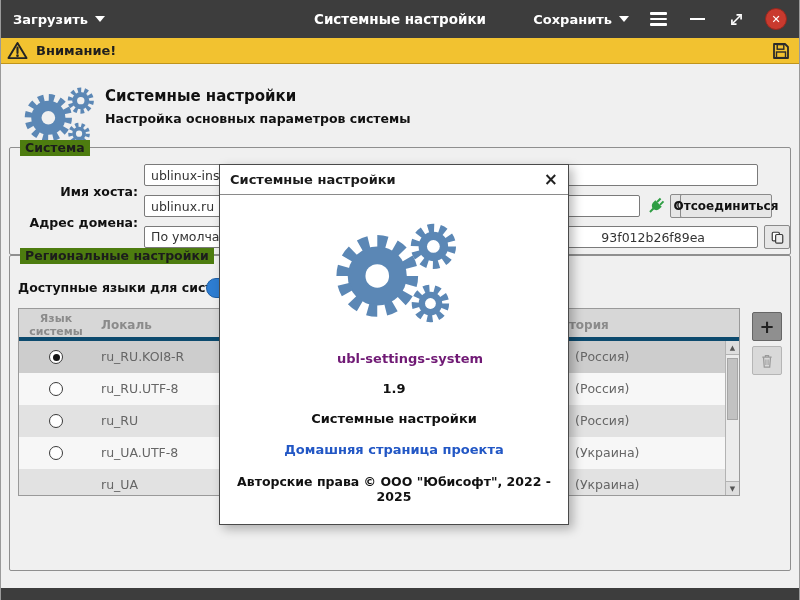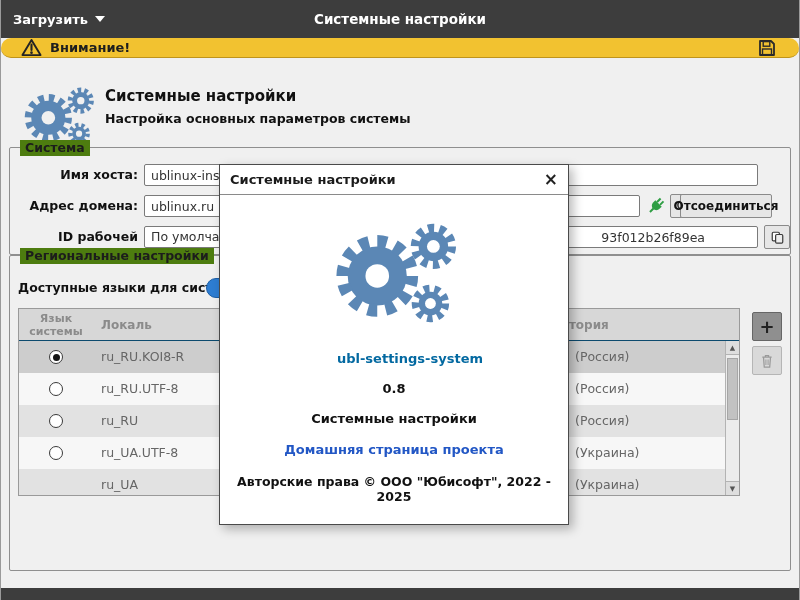--- a/index.html
+++ b/index.html
@@ -13,52 +13,52 @@
   .caret { width:0; height:0; border-left:5px solid transparent; border-right:5px solid transparent; border-top:6px solid #fff; }
   .tb-title { position:absolute; left:50%; transform:translateX(-50%); font:600 13.5px "DejaVu Sans",sans-serif; color:#fff; }
   .tb-right { margin-left:auto; display:flex; align-items:center; gap:19px; }
   .tb-icon { display:flex; align-items:center; justify-content:center; width:20px; height:20px; cursor:pointer; }
   .hamburger { display:flex; flex-direction:column; gap:3px; }
   .hamburger i { display:block; width:17px; height:2.6px; background:#fff; border-radius:1px; }
   .minus { display:block; width:15px; height:2.8px; background:#fff; }
   .close-btn { width:22px; height:22px; border-radius:50%; background:var(--close,#c93a2e); border:1px solid #98271e; color:#fff; font:700 11px "DejaVu Sans",sans-serif; display:flex; align-items:center; justify-content:center; cursor:pointer; }
 
   
-  .warnbar { position:absolute; top:38px; left:0; right:0; height:20px; background:var(--warning,#f2c230); border-bottom:1px solid #bf941b; display:flex; align-items:center; padding:0 20px; gap:8px;border-radius:13px; }
+  .warnbar { position:absolute; top:38px; left:0; right:0; height:26px; background:var(--warning,#f2c230); border-bottom:1px solid #bf941b; display:flex; align-items:center; padding:0 6px; gap:8px; }
   .warn-text { font:700 13px "DejaVu Sans",sans-serif; color:#1e1e1e; }
   .wb-save { margin-left:auto; width:24px; height:24px; display:flex; align-items:center; justify-content:center; cursor:pointer; }
 
   
   .main { position:absolute; top:69px; left:0; right:0; bottom:12px; background:#f0f0f0; }
   .bottombar { position:absolute; left:0; right:0; bottom:0; height:12px; background:var(--topbar,#3d3d3d); }
 
   .app-icon { position:absolute; left:14px; top:10px; }
   .app-title { position:absolute; left:104px; top:18px; font:700 15px "DejaVu Sans",sans-serif; color:#111; }
   .app-subtitle { position:absolute; left:104px; top:42px; font:600 12.5px "DejaVu Sans",sans-serif; color:#111; }
 
   .group { position:absolute; left:8px; right:8px; border:1px solid #8f8f8f; border-radius:2px; background:#f0f0f0; }
   .group-legend { position:absolute; top:-8px; left:10px; height:16px; line-height:16px; background:#4d7c0f; padding:0 5px; font:600 12.5px "DejaVu Sans",sans-serif; color:#1c1c1c; }
   .g-system { top:78px; height:108px; }
   .g-regional { top:186px; height:316px; }
 
-  .flabel { position:absolute; left:0; width:128px; text-align:right; font:600 12.5px "DejaVu Sans",sans-serif; color:#111; line-height:22px; }
+  .flabel { position:absolute; left:0; width:128px; text-align:right; font:600 12.5px "DejaVu Sans",sans-serif; color:#111; line-height:22px;margin-top:17px; }
   .ti { position:absolute; height:22px; border:1px solid #7a7a7a; border-radius:2px; background:#fff; font:500 12.5px "DejaVu Sans",sans-serif; color:#333; padding:0 6px; }
   .combo { position:absolute; height:22px; border:1px solid #7a7a7a; border-radius:2px; background:#fff; font:500 12.5px "DejaVu Sans",sans-serif; color:#333; line-height:20px; padding:0 20px 0 6px; cursor:pointer; }
   .combo .ctri { position:absolute; right:7px; top:8px; width:0; height:0; border-left:5px solid transparent; border-right:5px solid transparent; border-top:6px solid #333; }
   .btn { position:absolute; height:24px; background:#e6e6e6; border:1px solid #8a8a8a; border-radius:2px; font:600 12px "DejaVu Sans",sans-serif; color:#111; display:flex; align-items:center; justify-content:center; cursor:pointer; }
   .uuid { text-align:right; padding-right:52px; }
   .plug { position:absolute; display:flex; }
 
   .lang-label { position:absolute; left:8px; top:24px; font:600 12.5px "DejaVu Sans",sans-serif; color:#111; }
   .toggle { position:absolute; left:196px; top:22px; width:42px; height:20px; border-radius:10px; background:var(--toggle,#2d7dd2); border:1px solid #1d5fa6; cursor:pointer; }
   .toggle .knob { position:absolute; right:2px; top:2px; width:14px; height:14px; border-radius:50%; background:#fff; }
 
   
   .twrap { position:absolute; left:8px; top:52px; width:722px; height:188px; border:1px solid #9a9a9a; background:#fff; overflow:hidden; }
-  .thead { display:flex; height:32px; background:#d7d7d7; border-bottom:1px solid #0c4a6e; color:#8b8b8b; }
+  .thead { display:flex; height:32px; background:#d7d7d7; border-bottom:4px solid #0c4a6e; color:#8b8b8b; }
   .th { font:600 11px "DejaVu Sans",sans-serif; }
   .th.c1 { width:74px; text-align:center; line-height:13px; padding-top:3px; }
   .th.c2 { width:426px; line-height:32px; padding-left:8px; font-size:12px; }
   .th.c3 { flex:1; line-height:32px; padding-left:8px; font-size:12px; }
   .trow { display:flex; height:32px; background:#f7f7f7; cursor:pointer; }
   .trow.alt { background:#e2e2e2; }
   .trow.sel { background:#cdcdcd; }
   .td { font:500 12.5px "DejaVu Sans",sans-serif; color:#666; line-height:32px; }
   .td.c1 { width:74px; display:flex; align-items:center; justify-content:center; }
   .td.c2 { width:426px; padding-left:8px; }
@@ -75,37 +75,63 @@
   .addbtn { position:absolute; left:742px; top:56px; width:30px; height:29px; background:#8f8f8f; border:1px solid #666; border-radius:2px; color:#222; font:700 18px "DejaVu Sans",sans-serif; display:flex; align-items:center; justify-content:center; cursor:pointer; }
   .delbtn { position:absolute; left:742px; top:90px; width:30px; height:29px; background:#d9d9d9; border:1px solid #b5b5b5; border-radius:2px; display:flex; align-items:center; justify-content:center; cursor:default; }
 
   
   .dialog { position:absolute; left:218px; top:164px; width:350px; height:361px; background:#fff; border:1px solid #4a4a4a; box-shadow:4px 4px 10px rgba(0,0,0,.28); z-index:10; }
   .dlg-titlebar { height:30px; border-bottom:1px solid #8a8a8a; display:flex; align-items:center; padding:0 10px; }
   .dlg-title { font:600 13px "DejaVu Sans",sans-serif; color:#1a1a1a; }
   .dlg-close { margin-left:auto; font:600 17px "DejaVu Sans",sans-serif; color:#222; cursor:pointer; line-height:17px; }
   .dlg-body { text-align:center; }
   .dlg-gears { margin-top:14px; }
-  .dlg-app { margin-top:10px; font:600 13px "DejaVu Sans",sans-serif; color:#0369a1;padding-left:32px; }
+  .dlg-app { margin-top:10px; font:600 13px "DejaVu Sans",sans-serif; color:#701a75;padding-left:32px; }
   .dlg-version { margin-top:15px; font:600 13px "DejaVu Sans",sans-serif; color:#111; }
   .dlg-title2 { margin-top:15px; font:600 13px "DejaVu Sans",sans-serif; color:#111; }
   .dlg-link { margin-top:16px; font:600 13px "DejaVu Sans",sans-serif; color:var(--link,#2257c5); display:inline-block; cursor:pointer; }
   .dlg-copy { margin-top:16px; font:600 12.5px "DejaVu Sans",sans-serif; color:#111; }
 </style>
 </head>
 <body>
 
 <div class="screen">
 
   <div class="topbar">
     <div class="tb-btn">
       <span>Загрузить</span>
       <span class="caret"></span>
     </div>
     <div class="tb-title">Системные настройки</div>
+    <div class="tb-right">
+      <div class="tb-btn">
+        <span>Сохранить</span>
+        <span class="caret"></span>
+      </div>
+      <div class="tb-icon">
+        <span class="hamburger">
+            <i></i>
+            <i></i>
+            <i></i>
+          </span>
+      </div>
+      <div class="tb-icon">
+        <span class="minus"></span>
+      </div>
+      <div class="tb-icon">
+        <svg viewBox="0 0 18 18" width="15" height="15">
+          <line x1="4.5" y1="13.5" x2="13.5" y2="4.5" stroke="#fff" stroke-width="2"></line>
+          <path d="M9 3.5 h5.5 v5.5" fill="none" stroke="#fff" stroke-width="2"></path>
+          <path d="M9 14.5 h-5.5 v-5.5" fill="none" stroke="#fff" stroke-width="2"></path>
+        </svg>
+      </div>
+      <div class="close-btn">
+        <span>✕</span>
+      </div>
+    </div>
   </div>
 
   <div class="warnbar">
     <svg viewBox="0 0 22 20" width="21" height="19">
       <path d="M11 2 L20.5 18 H1.5 Z" fill="none" stroke="#242424" stroke-width="2" stroke-linejoin="round"></path>
       <line x1="11" y1="7" x2="11" y2="12.5" stroke="#242424" stroke-width="2.2" stroke-linecap="round"></line>
       <circle cx="11" cy="15.4" r="1.4" fill="#242424"></circle>
     </svg>
     <span class="warn-text">Внимание!</span>
     <div class="wb-save">
@@ -261,20 +287,20 @@
         <circle cx="58" cy="68" r="35" fill="none" stroke="var(--accent,#5b87b5)" stroke-width="13" stroke-dasharray="9.7 8.6"></circle>
         <circle cx="58" cy="68" r="12" fill="#fff"></circle>
         <circle cx="115" cy="38" r="15" fill="var(--accent,#5b87b5)"></circle>
         <circle cx="115" cy="38" r="18.5" fill="none" stroke="var(--accent,#5b87b5)" stroke-width="9" stroke-dasharray="6.2 5.4"></circle>
         <circle cx="115" cy="38" r="6.5" fill="#fff"></circle>
         <circle cx="112" cy="96" r="12" fill="var(--accent,#5b87b5)"></circle>
         <circle cx="112" cy="96" r="15" fill="none" stroke="var(--accent,#5b87b5)" stroke-width="8" stroke-dasharray="5.6 5"></circle>
         <circle cx="112" cy="96" r="5.5" fill="#fff"></circle>
       </svg>
       <div class="dlg-app">ubl-settings-system</div>
-      <div class="dlg-version">0.8</div>
+      <div class="dlg-version">1.9</div>
       <div class="dlg-title2">Системные настройки</div>
       <div><a class="dlg-link">Домашняя страница проекта</a></div>
       <div class="dlg-copy">Авторские права © ООО "Юбисофт", 2022 - 2025</div>
     </div>
   </div>
 
 </div>
 
 </body></html>

